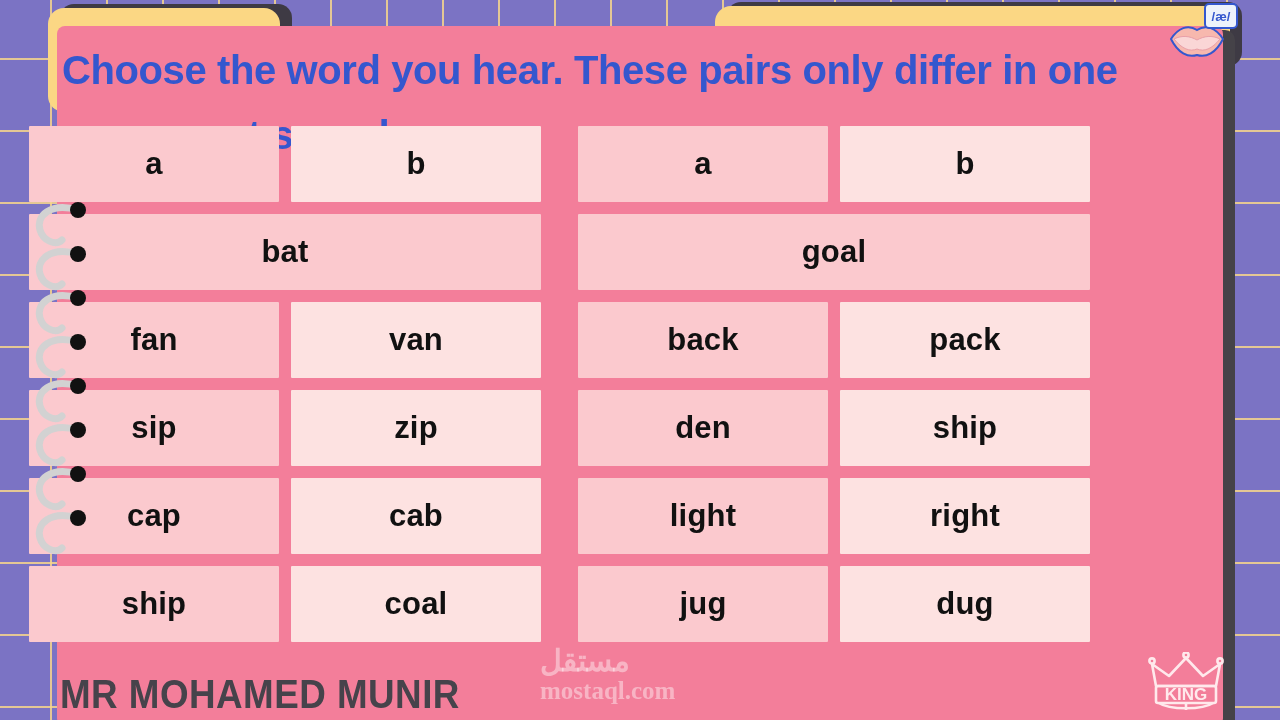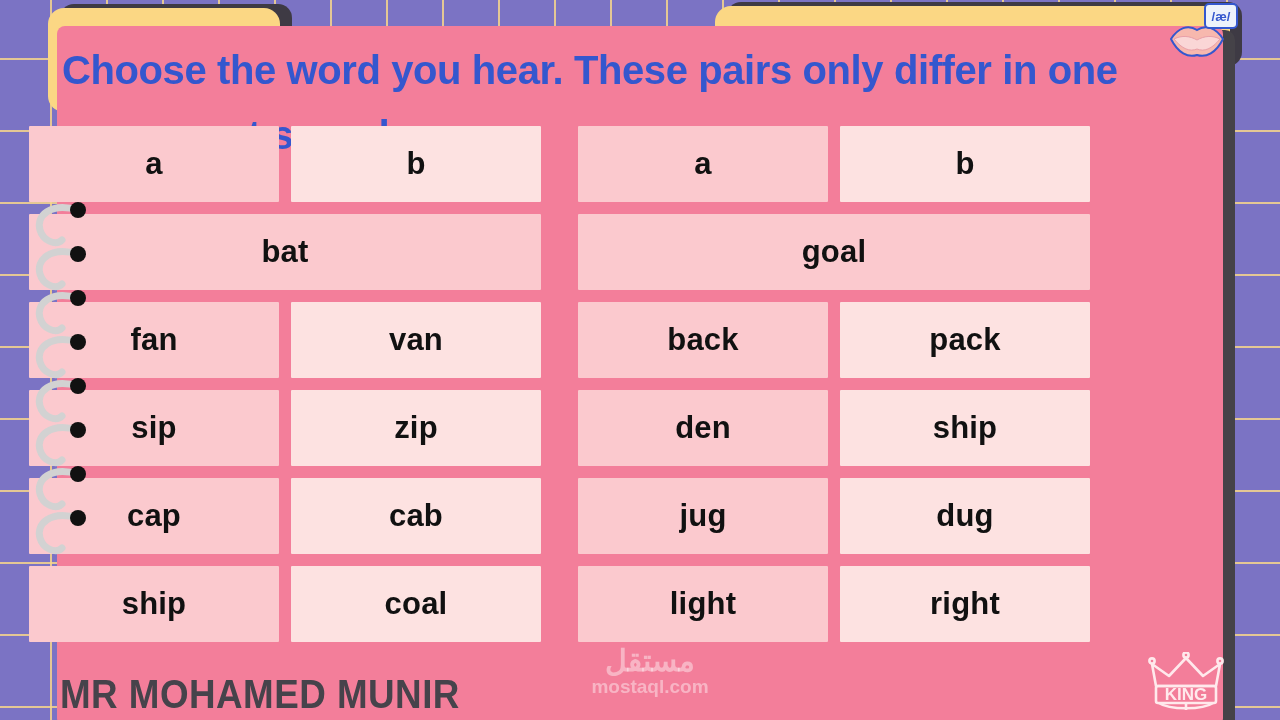--- a/index.html
+++ b/index.html
@@ -157,34 +157,35 @@
     left: 1147px; top: 652px;
     width: 78px; height: 62px;
     z-index: 7;
   }
 
   
   #watermark {
     position: absolute;
     left: 540px; top: 645px;
     width: 220px;
-    text-align: center;
+    text-align: left;
     z-index: 7;
     pointer-events: none;
+    font-family: Liberation Serif, serif;
   }
   #watermark .wm-ar {
     display: block;
     font-size: 30px;
     font-weight: bold;
     color: rgba(255,255,255,0.42);
     line-height: 1.05;
   }
   #watermark .wm-en {
     display: block;
-    font-size: 19px;
+    font-size: 25px;
     font-weight: bold;
     color: rgba(255,255,255,0.42);
     line-height: 1.1;
   }
 </style>
 </head>
 <body>
 
 <div id="canvas">
 
@@ -265,26 +266,26 @@
         </div>
         <div class="row">
           <div class="cell col-a">back</div>
           <div class="cell col-b">pack</div>
         </div>
         <div class="row">
           <div class="cell col-a">den</div>
           <div class="cell col-b">ship</div>
         </div>
         <div class="row">
+          <div class="cell col-a">light</div>
+          <div class="cell col-b">right</div>
+        </div>
+        <div class="row">
           <div class="cell col-a">jug</div>
           <div class="cell col-b">dug</div>
-        </div>
-        <div class="row">
-          <div class="cell col-a">light</div>
-          <div class="cell col-b">right</div>
         </div>
       </div>
     </div>
 
   <div id="watermark">
     <span class="wm-ar">مستقل</span>
     <span class="wm-en">mostaql.com</span>
   </div>
 
   <div id="footer-name">MR MOHAMED MUNIR</div>

